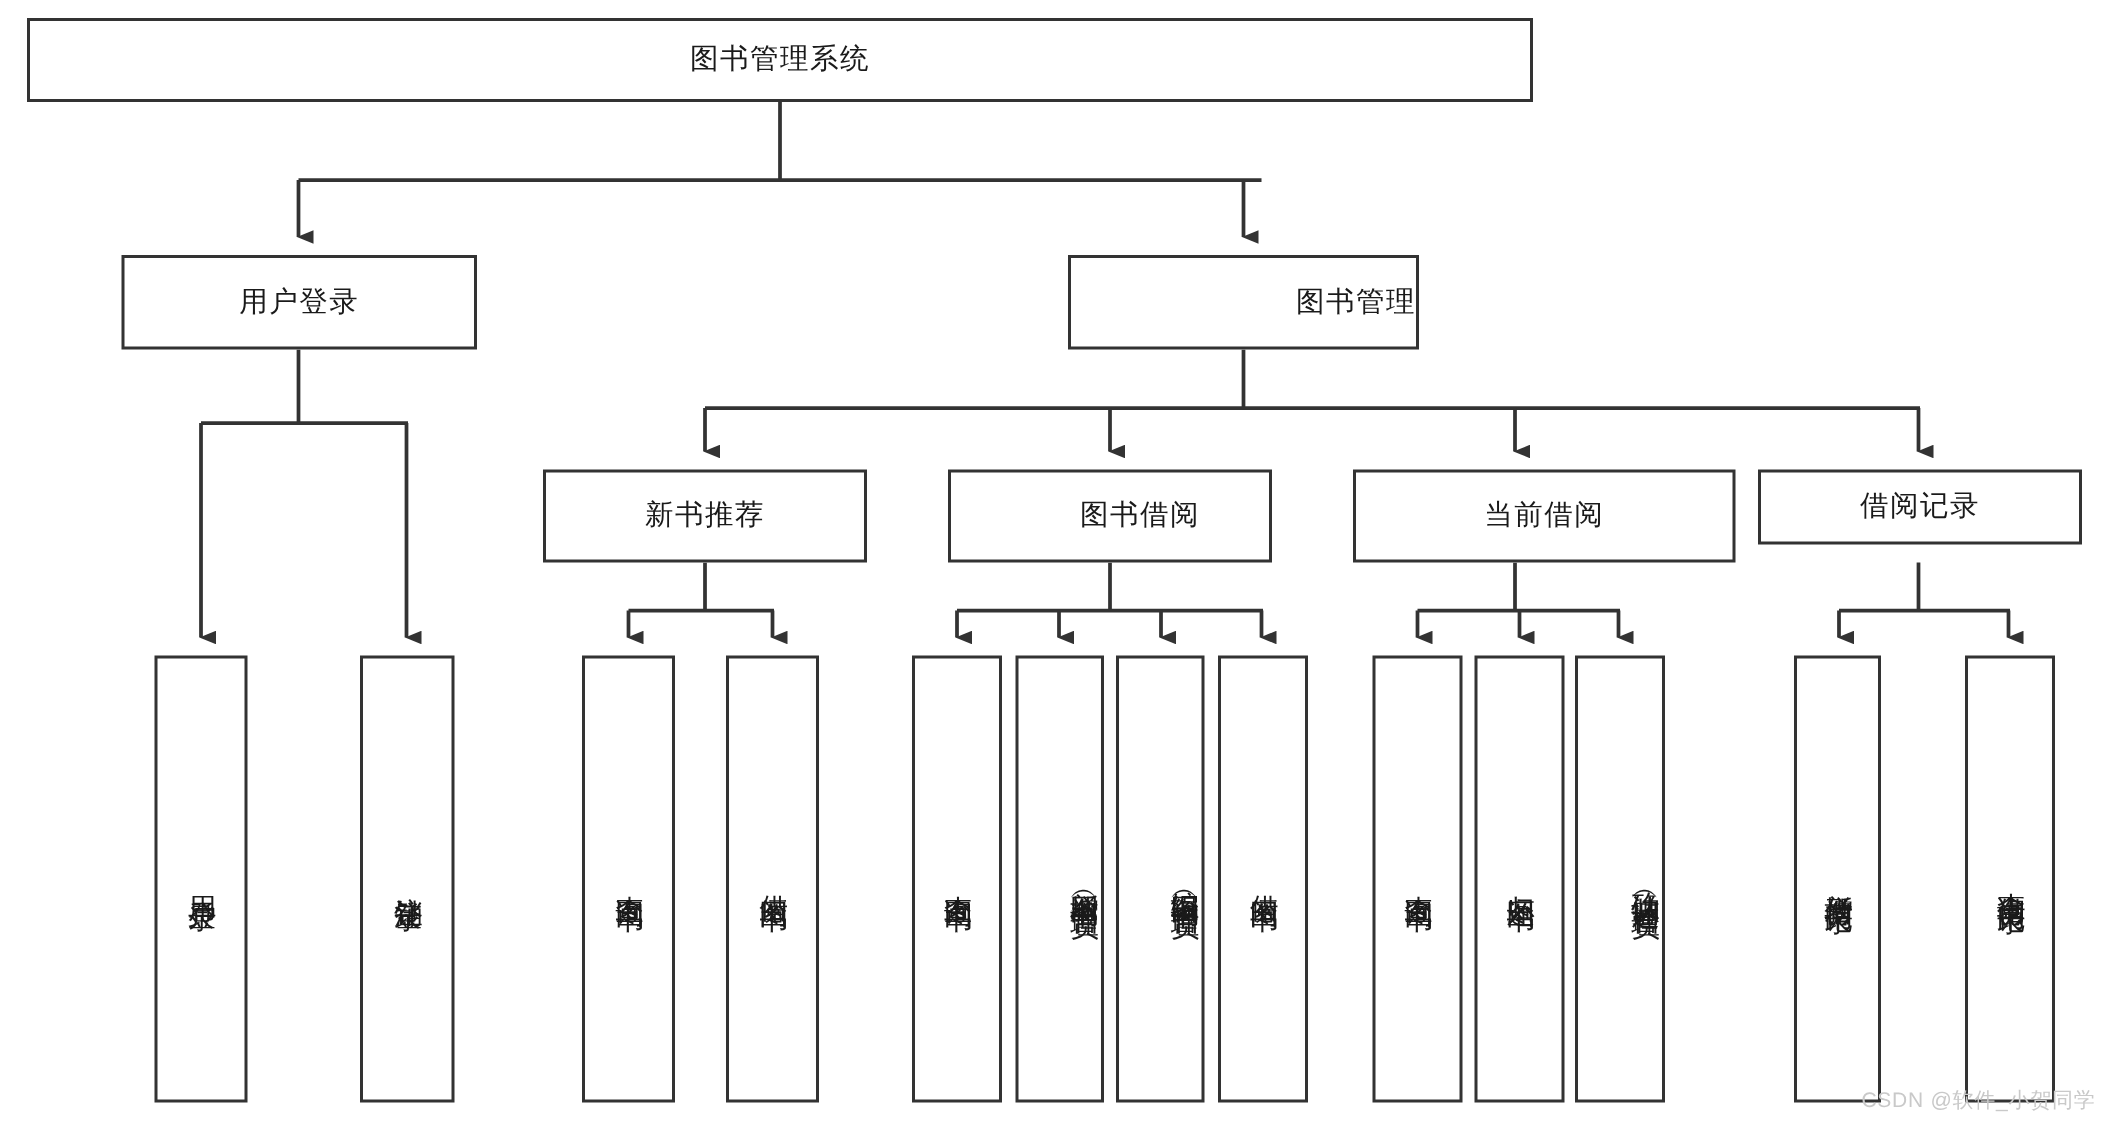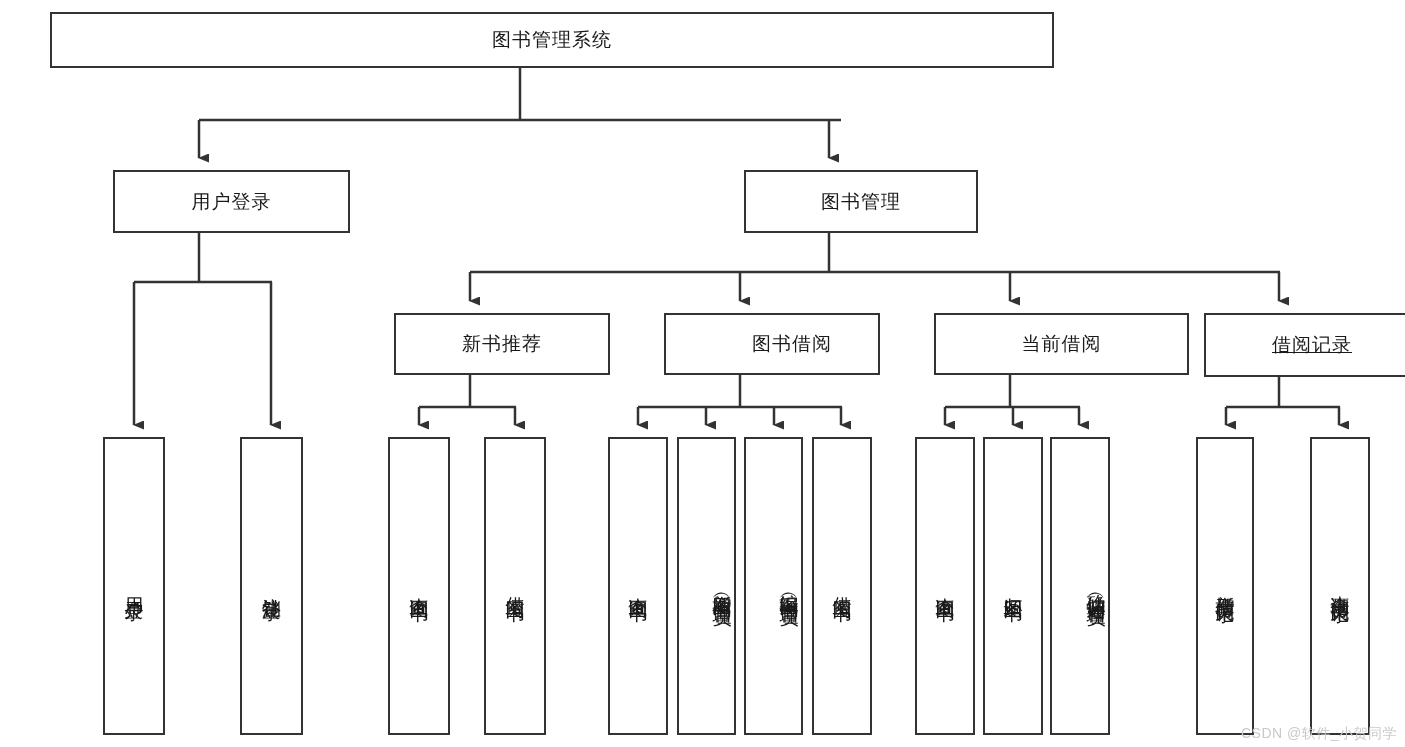--- a/index.html
+++ b/index.html
@@ -35,21 +35,20 @@
     align-items: center;
     justify-content: center;
     color: #1a1a1a;
     font-size: 19px;
     line-height: 1.25;
     letter-spacing: 1px;
     z-index: 2;
   }
   .node.horizontal {
     writing-mode: horizontal-tb;
-    margin-left: 32px;
   }
   .node.vertical {
     writing-mode: vertical-rl;
     text-orientation: upright;
     align-items: flex-start;
     justify-content: center;
     padding-top: 4px;
     letter-spacing: 2px;
     font-size: 19px;
   }
@@ -127,34 +126,34 @@
     </g>
   </svg>
 
   <div class="node horizontal" style="left:18px; top:12px; width:1004px; height:56px;">
     <span class="node-label">图书管理系统</span>
   </div>
 
   <div class="node horizontal" style="left:81px; top:170px; width:237px; height:63px;">
     <span class="node-label">用户登录</span>
   </div>
-  <div class="node horizontal" style="left:712px; top:170px; width:234px; height:63px;">
+  <div class="node horizontal" style="left:712px; top:170px; width:234px; height:63px;justify-content:flex-end;">
     <span class="node-label">图书管理</span>
   </div>
 
   <div class="node horizontal" style="left:362px; top:313px; width:216px; height:62px;">
     <span class="node-label">新书推荐</span>
   </div>
   <div class="node horizontal" style="left:632px; top:313px; width:216px; height:62px;padding-left:40px;">
     <span class="node-label">图书借阅</span>
   </div>
   <div class="node horizontal" style="left:902px; top:313px; width:255px; height:62px;">
     <span class="node-label">当前借阅</span>
   </div>
-  <div class="node horizontal" style="left:1172px; top:313px; width:216px; height:64px;text-decoration:underline;">
+  <div class="node horizontal" style="left:1172px; top:313px; width:216px; height:50px;">
     <span class="node-label">借阅记录</span>
   </div>
 
   <div class="node vertical centered" style="left:103px; top:437px; width:62px; height:298px;">
     <span class="node-label">用户登录</span>
   </div>
   <div class="node vertical centered" style="left:240px; top:437px; width:63px; height:298px;">
     <span class="node-label">注销登录</span>
   </div>
 

